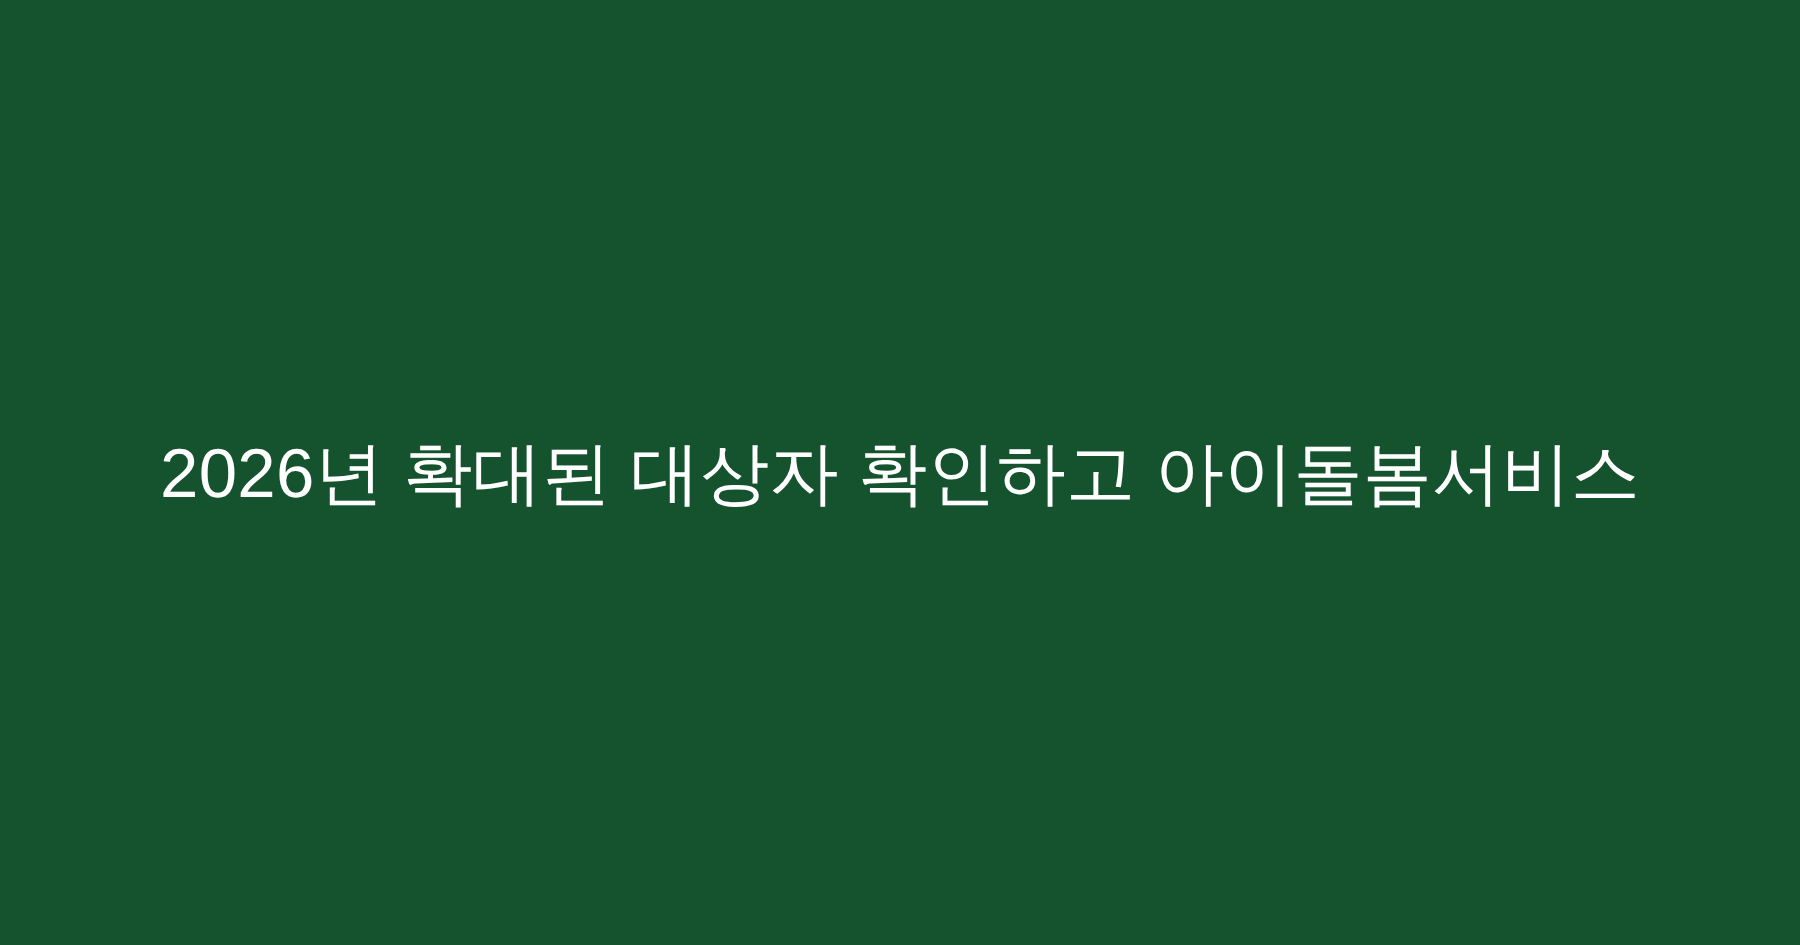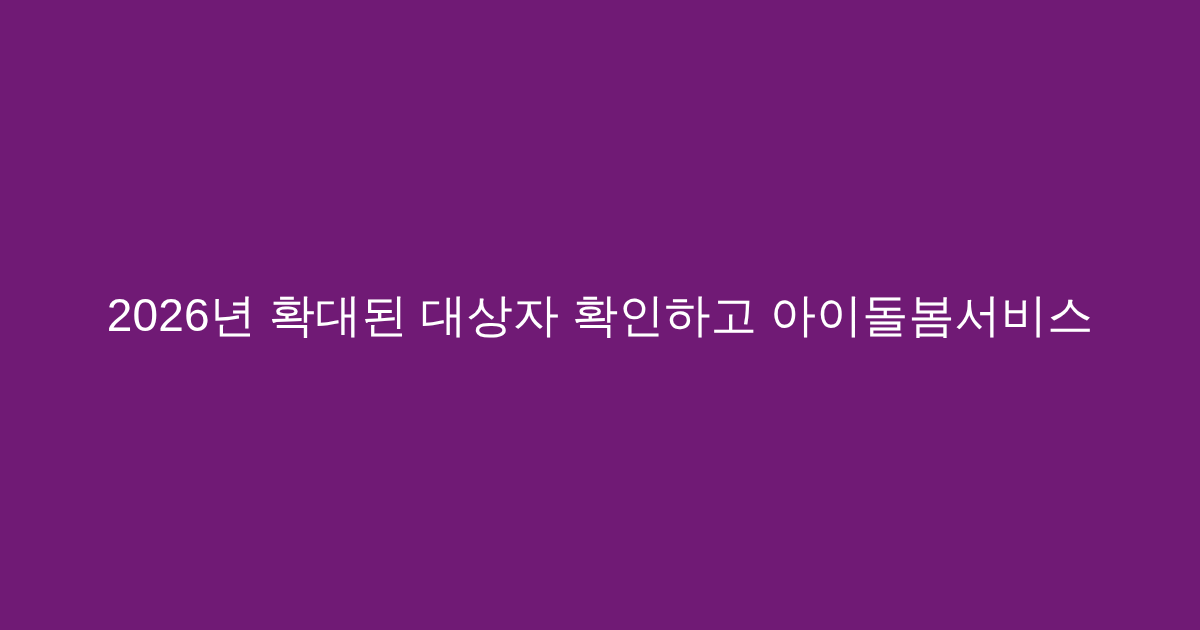--- a/index.html
+++ b/index.html
@@ -47,19 +47,19 @@
     text-rendering: optimizeLegibility;
   }
 
   .og-title .line {
     display: block;
   }
 </style>
 </head>
 <body style="background-color: rgb(74, 142, 224);">
 
-<div class="og-card" style="background-color: #701a75;">
+<div class="og-card" style="background-color: #14532d;">
 
   <h1 class="og-title" style="color: rgb(255, 255, 255);">
     <span class="line">2026년 확대된 대상자 확인하고 아이돌봄서비스</span>
   </h1>
 
 </div>
 
 </body></html>

